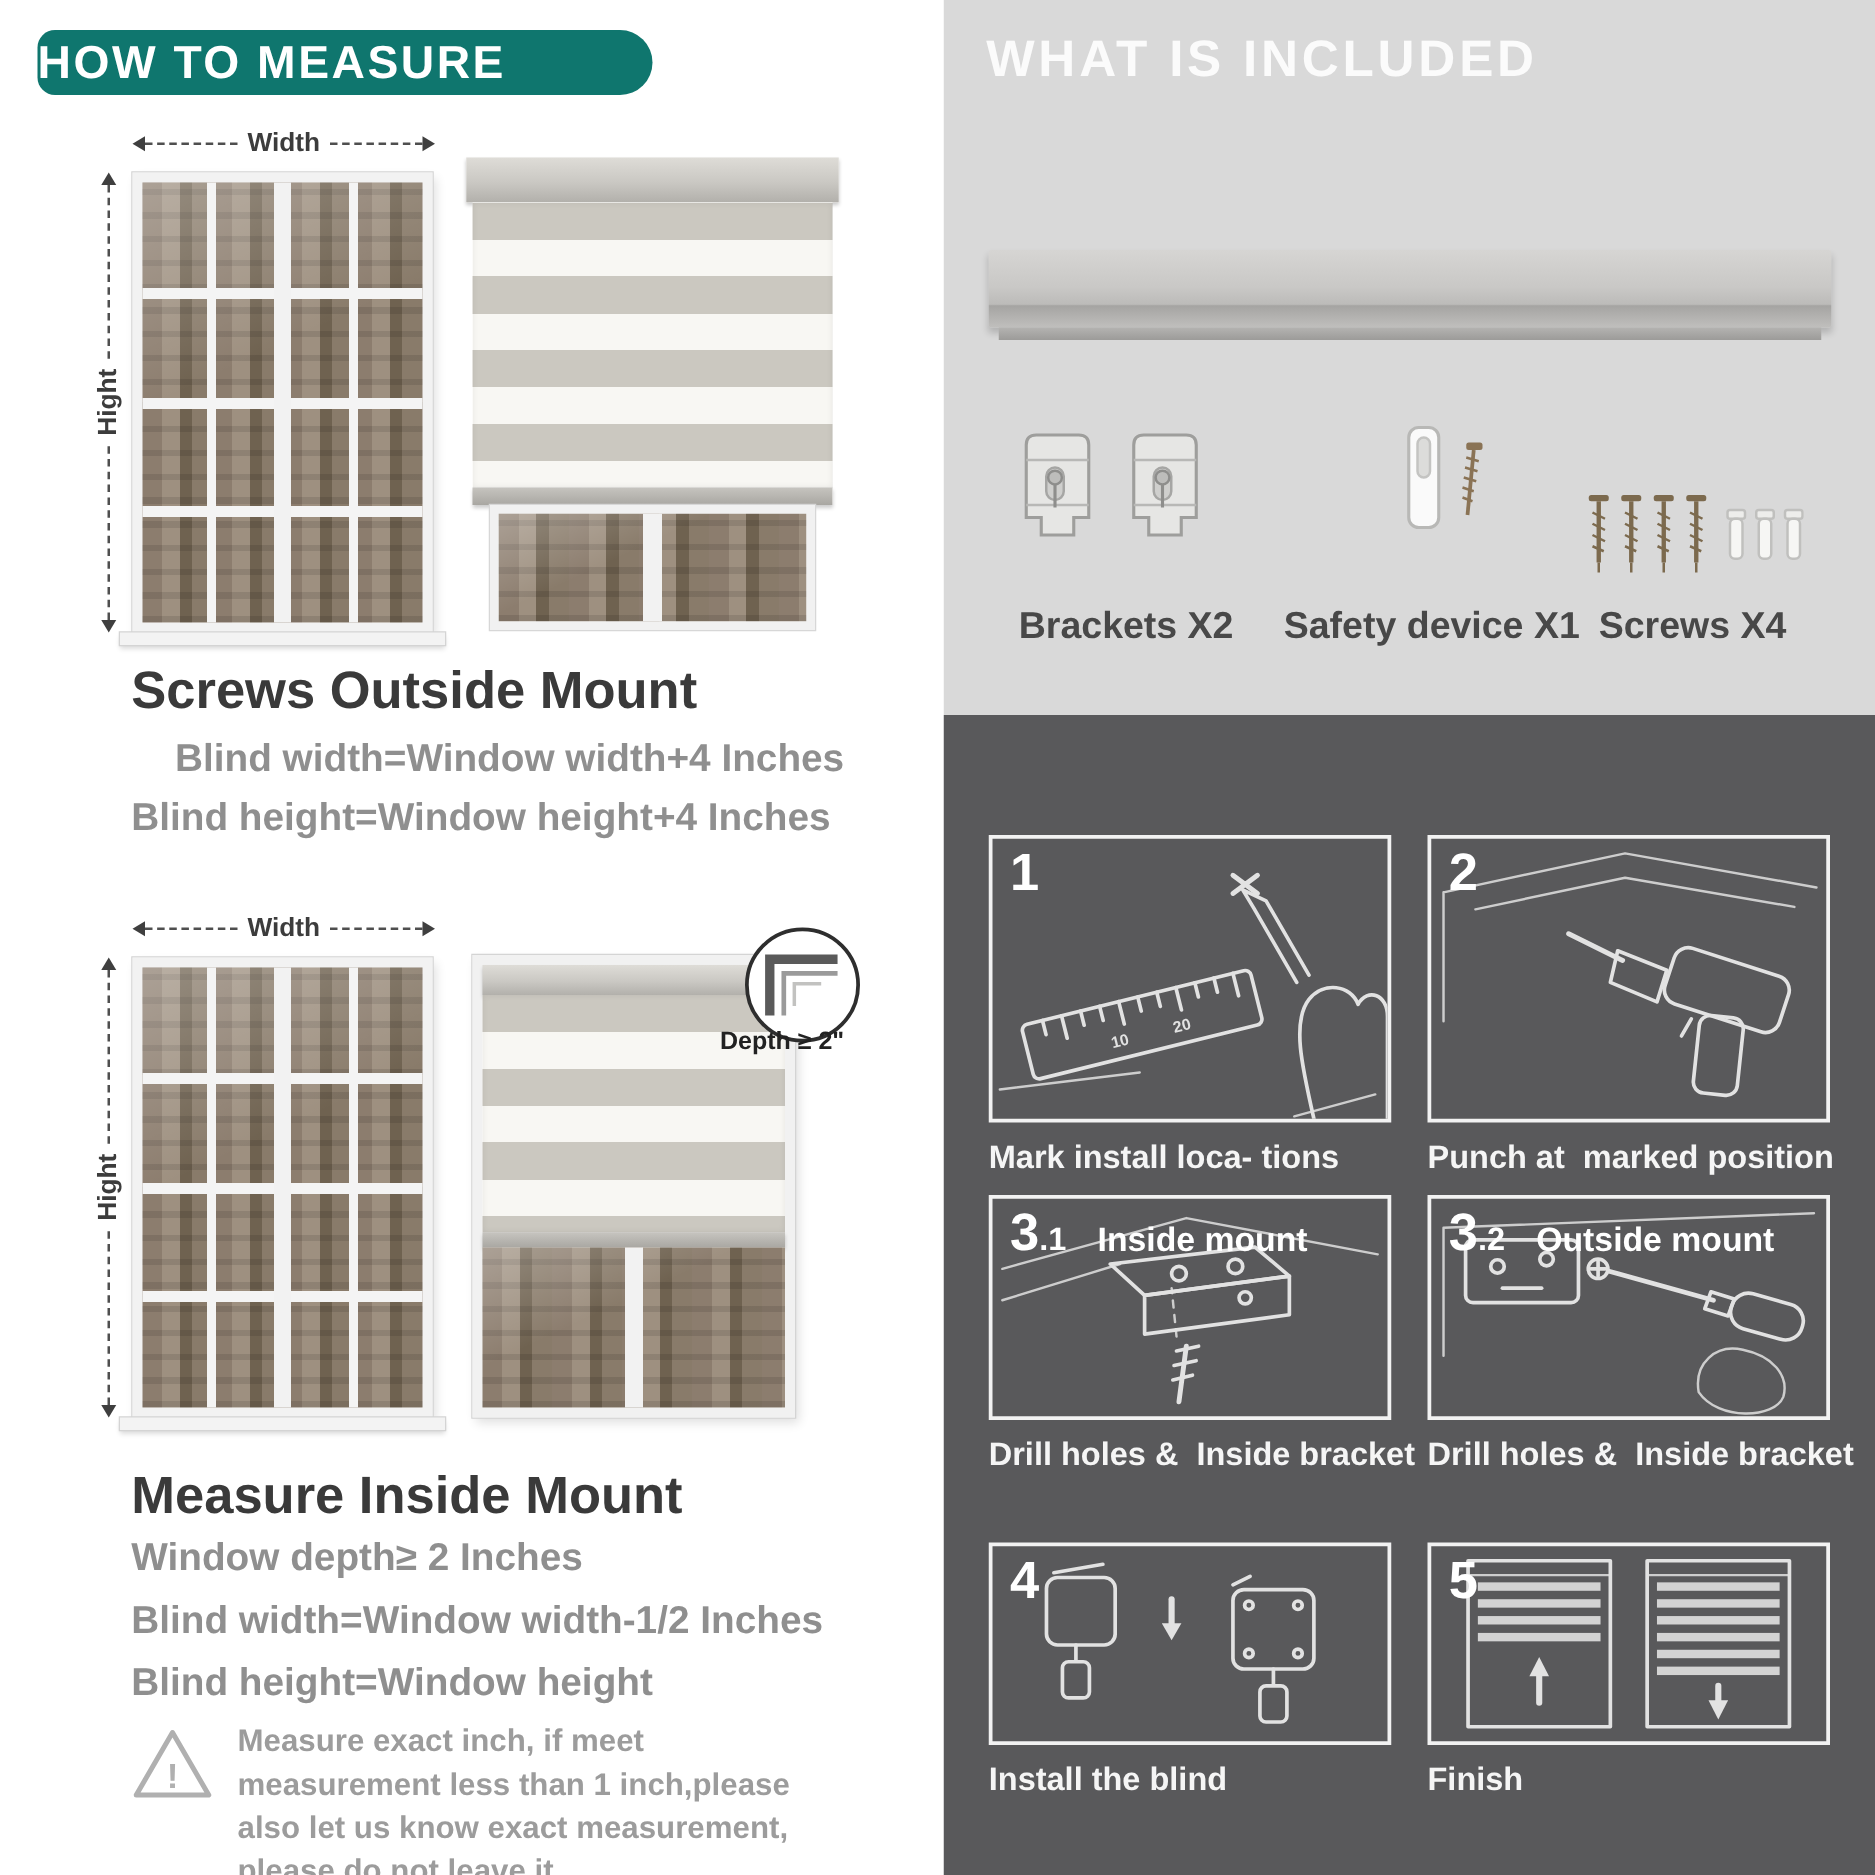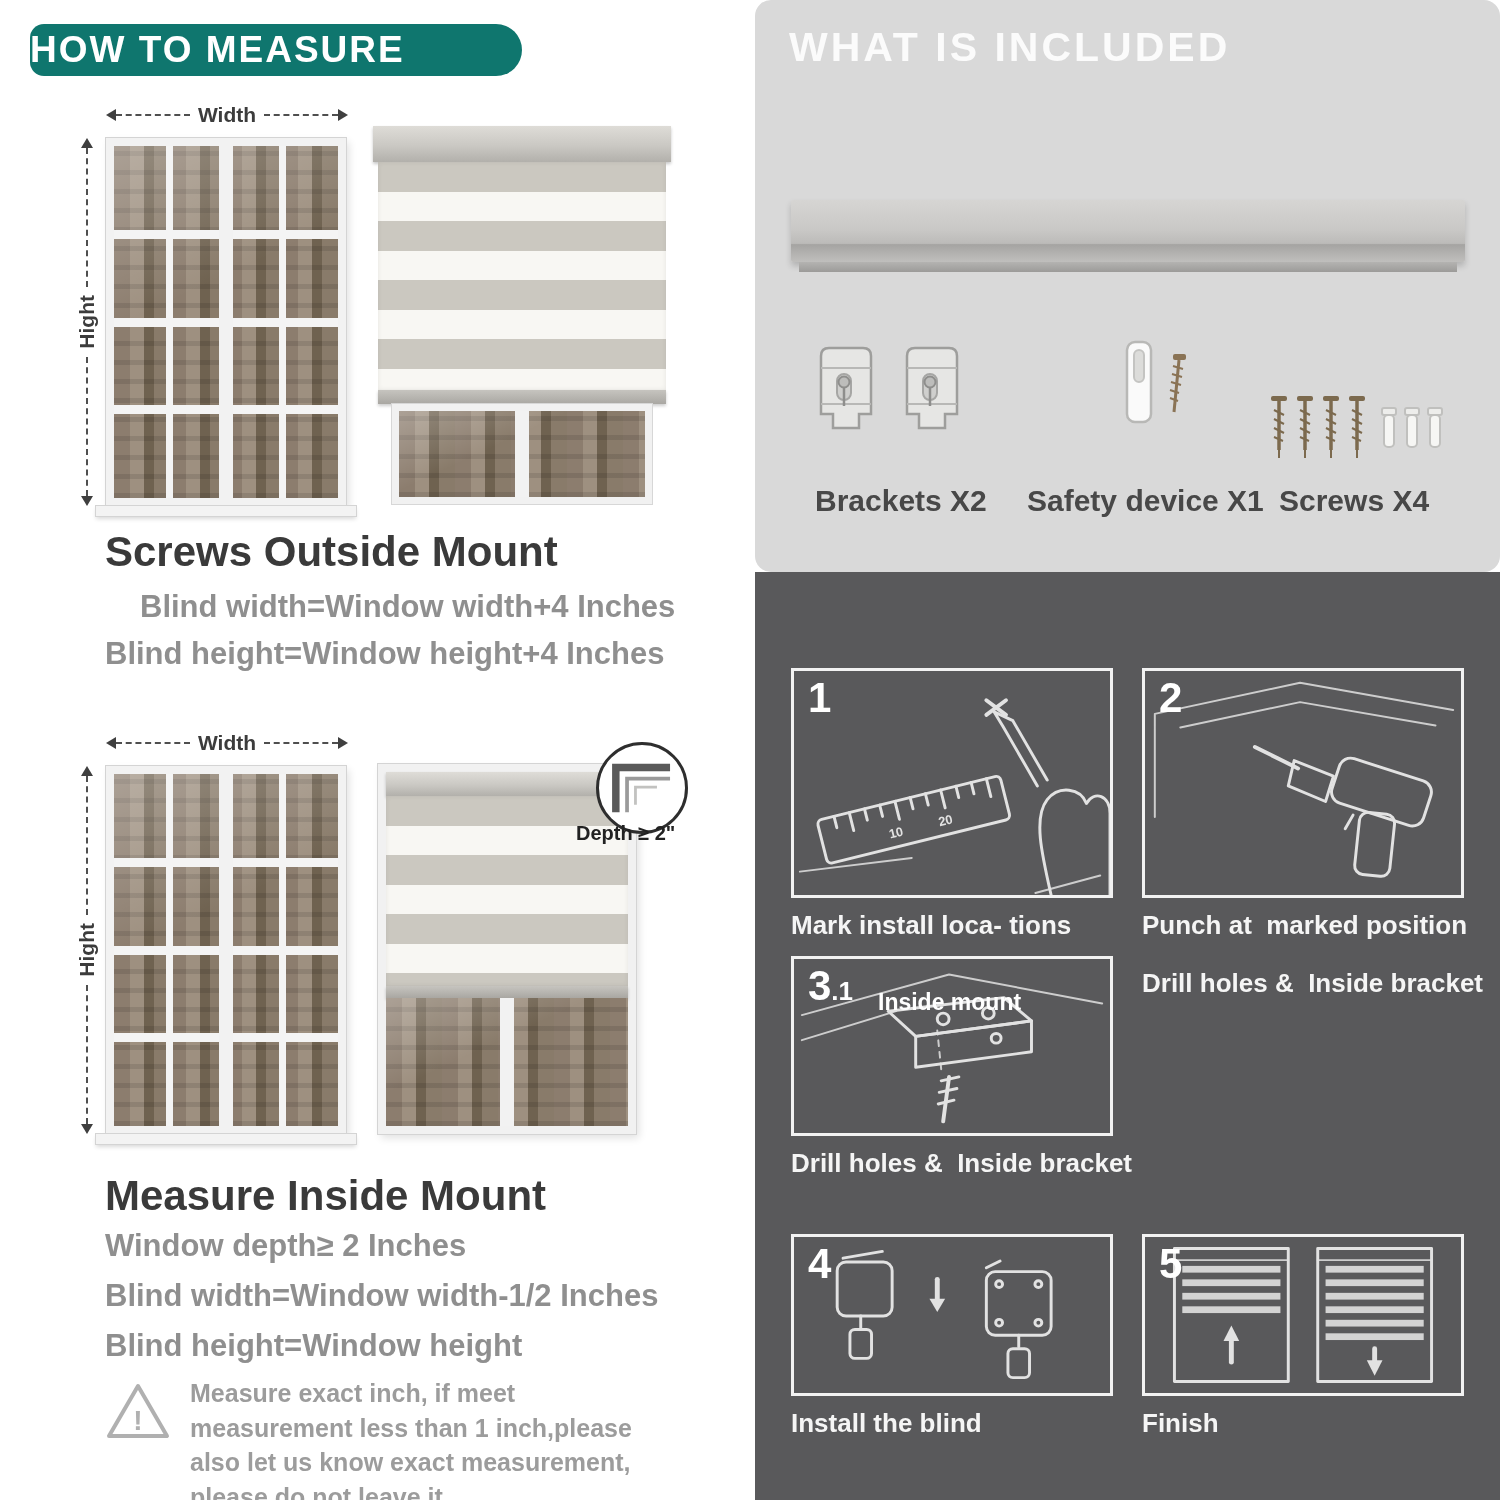--- a/index.html
+++ b/index.html
@@ -60,42 +60,42 @@
   .callout svg { width:100%; height:100%; }
   .callout-label { position:absolute; font-size:20px; font-weight:bold; color:#222; z-index:4; white-space:nowrap; }
 
   .m-title { position:absolute; font-size:42px; font-weight:bold; color:#3a3a3a; white-space:nowrap; }
   .m-line  { position:absolute; font-size:31px; font-weight:bold; color:#8f8f8f; white-space:nowrap; }
 
   .warn-icon { position:absolute; }
   .warn-text { position:absolute; font-size:25px; font-weight:bold; color:#9c9c9c; line-height:1.38; }
 
   
-  .right-top { position:absolute; left:755px; top:0; width:745px; height:572px; background:#d9d9d9;border-radius:16px; }
+  .right-top { position:absolute; left:755px; top:0; width:745px; height:572px; background:#d9d9d9; }
   .inc-header { position:absolute; left:34px; top:24px; font-size:41px; font-weight:bold; color:#fbfbfb; letter-spacing:3px; white-space:nowrap; }
   .inc-blind-label { position:absolute; left:0; top:134px; width:100%; text-align:center; font-size:31px; font-weight:bold; color:#474747; }
   .headrail { position:absolute; left:36px; top:200px; width:674px; height:62px; border-radius:2px;
               background:linear-gradient(180deg,#d6d5d3 0%,#c9c8c6 48%,#bcbbb9 70%,#a5a4a2 72%,#c0bfbd 100%);
               box-shadow:0 4px 6px rgba(0,0,0,.18); }
   .headrail .lip { position:absolute; left:8px; right:8px; bottom:-10px; height:10px; background:linear-gradient(180deg,#b4b3b1,#9c9b99); display:block; }
   .inc-item-label { position:absolute; top:484px; font-size:30px; font-weight:bold; color:#484848; white-space:nowrap; }
   .inc-art { position:absolute; }
 
   
   .right-bottom { position:absolute; left:755px; top:572px; width:745px; height:928px; background:#59595b; }
   .mount-band { position:absolute; left:0; top:12px; width:745px; height:70px; background:#ffffff; display:flex; align-items:center; }
   .mount-band span { margin-left:36px; font-size:42px; font-weight:bold; color:#2f2f2f; letter-spacing:1px; }
   .steps { position:absolute; left:36px; top:96px; width:673px; height:820px; }
   .step { position:absolute; width:322px; }
   .panel { position:relative; border:3px solid #f2f2f2; }
   .p230 { height:230px; } .p180 { height:180px; } .p162 { height:162px; }
   .panel svg.art { position:absolute; inset:0; width:100%; height:100%; }
   .step-num { position:absolute; left:14px; top:4px; color:#fff; font-weight:bold; font-size:42px; line-height:1.1; }
   .step-num .sub { font-size:26px; }
-  .step-title { position:absolute; left:84px; top:18px; color:#fff; font-weight:bold; font-size:23px; white-space:nowrap;margin-top:12px; }
+  .step-title { position:absolute; left:84px; top:18px; color:#fff; font-weight:bold; font-size:27px; white-space:nowrap; }
   .caption { margin-top:12px; color:#f5f5f5; font-weight:bold; font-size:26px; white-space:pre; }
 
   .art { stroke:#e2e2e2; fill:none; stroke-width:3; stroke-linecap:round; stroke-linejoin:round; }
   .art .thin { stroke-width:2; opacity:.85; }
   .art .fill { fill:#e2e2e2; stroke:none; }
   .art .bars rect { fill:#e9e9e9; stroke:none; opacity:.85; }
   .svgtxt { fill:#e2e2e2; font-size:13px; stroke:none; font-weight:bold; font-family:"Liberation Sans",sans-serif; }
 </style>
 </head>
 <body>
@@ -293,20 +293,37 @@
             <path d="M158 122 L152 168" stroke-width="4"></path>
             <path d="M150 126 l18 -4 M148 138 l18 -4 M147 150 l16 -4"></path>
           </svg>
           <div class="step-num"><span>3</span><span class="sub">.1</span></div>
           <div class="step-title">Inside mount</div>
         </div>
         <p class="caption">Drill holes &amp;  Inside bracket</p>
       </div>
 
       <div class="step" style="left:351px; top:288px;">
+        <div class="panel p180">
+          <svg class="art" viewBox="0 0 322 180" preserveAspectRatio="none">
+            <path class="thin" d="M10 24 L312 12 M10 24 L10 130"></path>
+            <rect x="28" y="34" width="92" height="52" rx="6"></rect>
+            <circle cx="54" cy="56" r="5.5"></circle>
+            <circle cx="94" cy="50" r="5.5"></circle>
+            <path d="M58 74 h32"></path>
+            <circle cx="136" cy="58" r="8"></circle>
+            <path d="M130 58 h12 M136 52 v12"></path>
+            <path d="M145 60 L230 84" stroke-width="4"></path>
+            <path d="M228 77 l19 6 l-5 14 l-19 -6 z"></path>
+            <rect x="244" y="82" width="60" height="30" rx="14" transform="rotate(16 272 96)"></rect>
+            <path class="thin" d="M218 160 C214 136 232 120 254 125 C278 130 292 146 287 164 C280 182 234 184 218 160 Z"></path>
+          </svg>
+          <div class="step-num"><span>3</span><span class="sub">.2</span></div>
+          <div class="step-title">Outside mount</div>
+        </div>
         <p class="caption">Drill holes &amp;  Inside bracket</p>
       </div>
 
       <div class="step" style="left:0; top:566px;">
         <div class="panel p162">
           <svg class="art" viewBox="0 0 322 162" preserveAspectRatio="none">
             <path d="M50 22 l40 -7"></path>
             <rect x="44" y="26" width="56" height="56" rx="9"></rect>
             <path d="M68 82 v12"></path>
             <rect x="57" y="96" width="22" height="30" rx="5"></rect>

